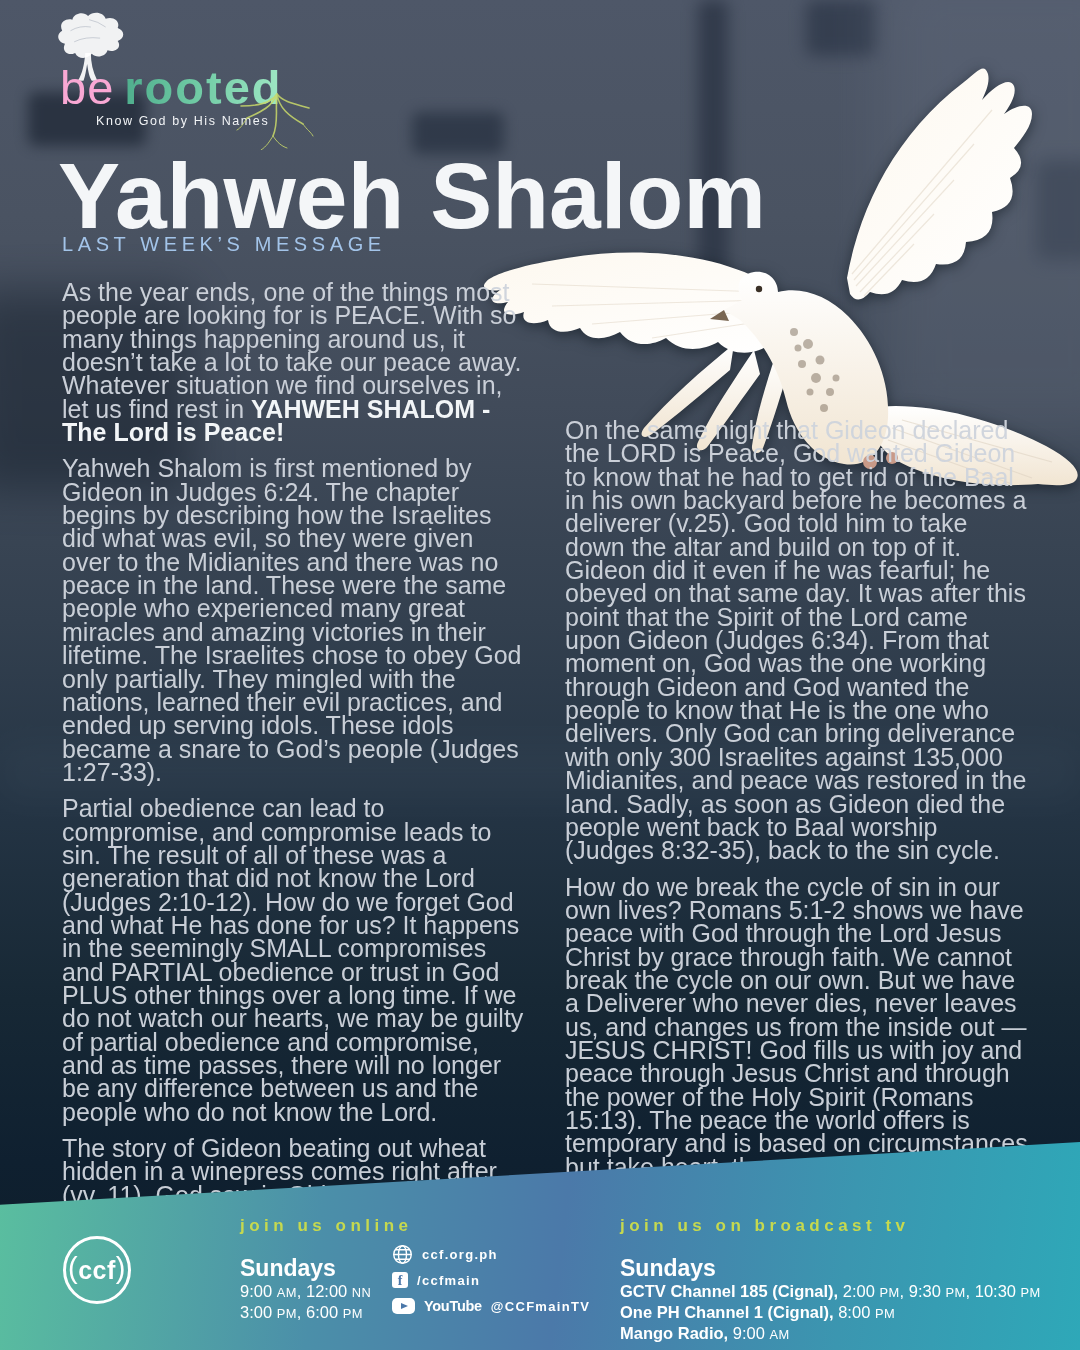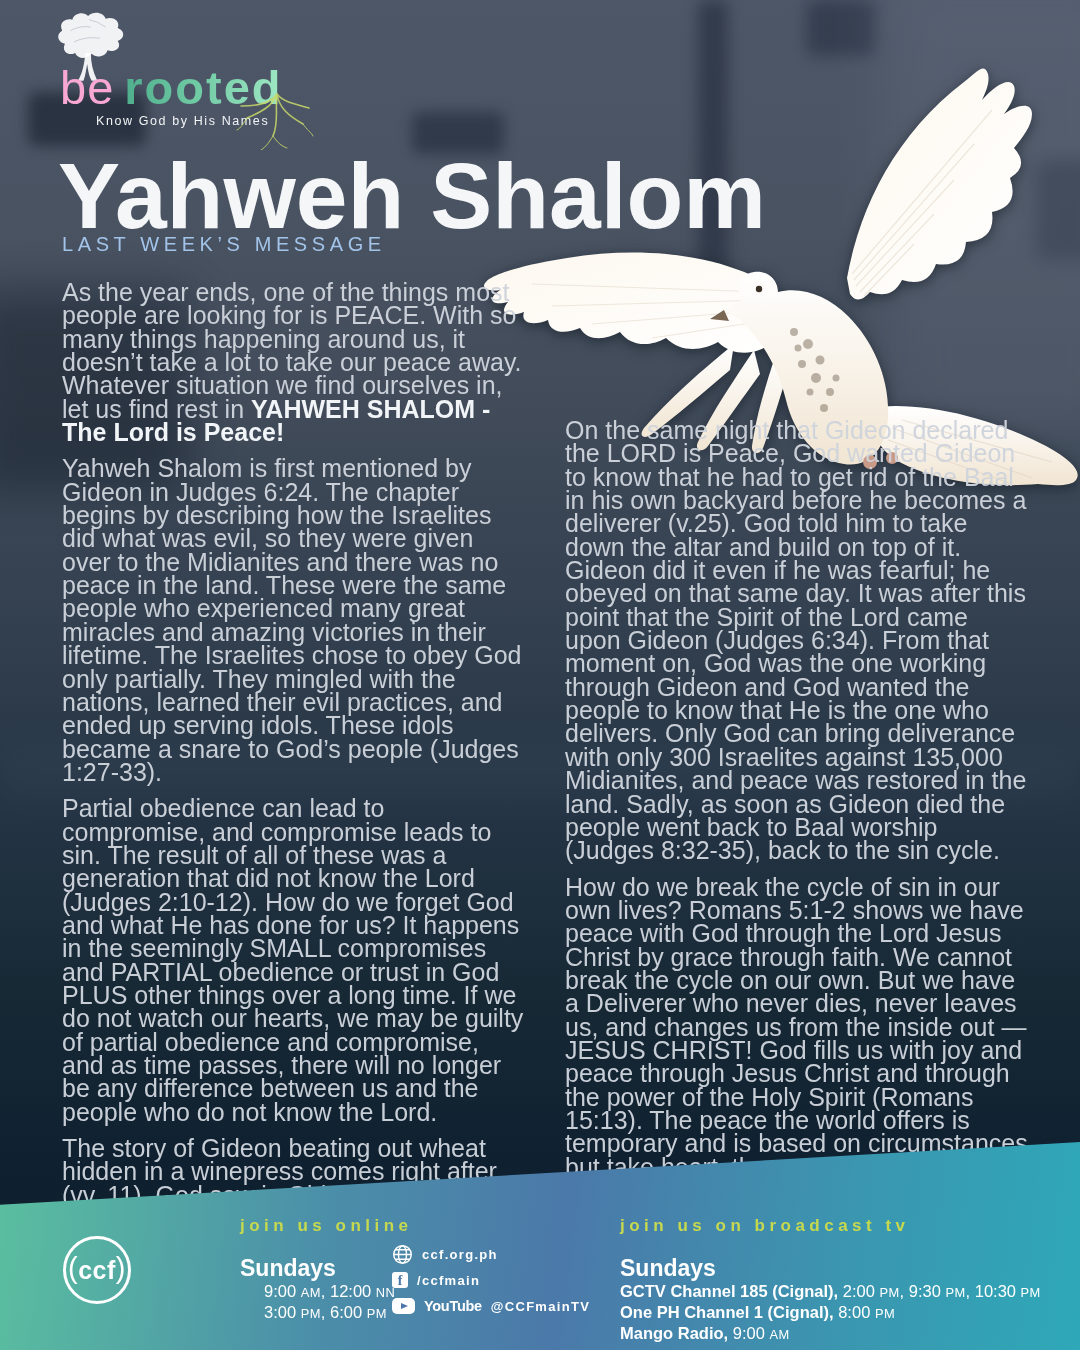--- a/index.html
+++ b/index.html
@@ -47,21 +47,21 @@
     clip-path:polygon(0 34%,100% 5.5%,100% 100%,0 100%);}
   .ccf-logo{position:absolute;left:63px;top:106px;width:62px;height:62px;border:3px solid #fff;
     border-radius:50%;display:flex;align-items:center;justify-content:center;
     font-size:25px;font-weight:700;letter-spacing:.5px;}
   .ccf-logo .paren{font-weight:400;font-size:29px;position:relative;top:-2px;}
   .f-sec{position:absolute;top:86px;}
   .f-online{left:240px;}
   .f-broadcast{left:620px;}
   .f-head{font-size:17px;font-weight:700;letter-spacing:4.5px;color:#c6d94e;white-space:nowrap;}
   .f-day{margin-top:19px;font-size:23px;font-weight:700;}
-  .f-times div{font-size:16.5px;line-height:19.5px;margin-left:24px;}
+  .f-times div{font-size:16.5px;line-height:19.5px;}
   .f-lines p{margin:0;font-size:16.5px;line-height:18.8px;white-space:nowrap;}
   .f-lines .b{font-weight:700;}
   .links{position:absolute;left:392px;top:114px;}
   .link-row{display:flex;align-items:center;margin-bottom:6px;height:20px;}
   .link-label{font-size:13px;font-weight:700;letter-spacing:1.3px;margin-left:9px;white-space:nowrap;}
   .fb-icon{width:16px;height:16px;background:#fff;border-radius:3px;display:flex;align-items:flex-end;
     justify-content:center;color:#4a77a9;font-weight:700;font-size:14px;line-height:15px;
     font-family:"Liberation Serif",serif;}
   .yt-icon{width:23px;height:16px;background:#fff;border-radius:5px;position:relative;}
   .yt-icon:after{content:"";position:absolute;left:9px;top:4.5px;border-left:7px solid #4a77a9;

